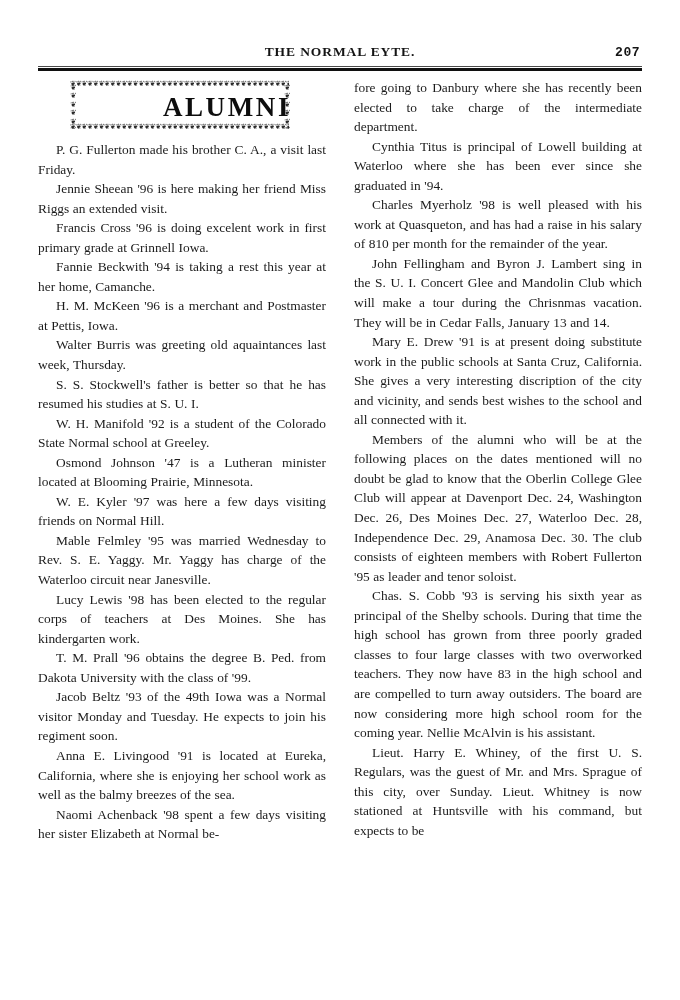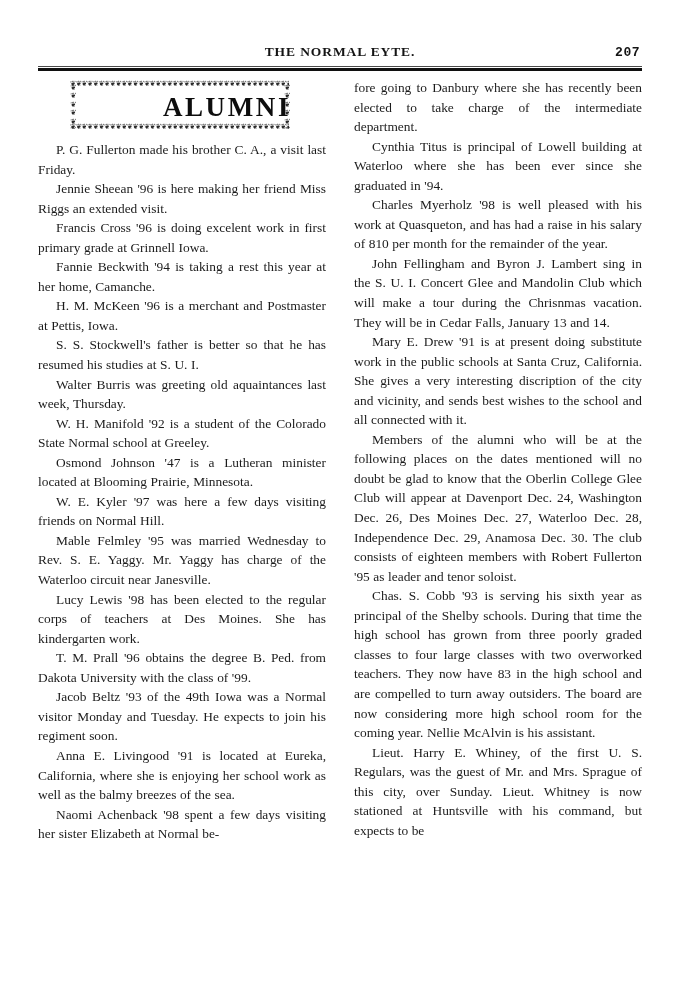--- a/index.html
+++ b/index.html
@@ -195,22 +195,22 @@
         </div>
         <div class="alumni-word">ALUMNI</div>
       </div>
 
       <div id="left-col-body">
           <p class="item">P. G. Fullerton made his brother C. A., a visit last Friday.</p>
           <p class="item">Jennie Sheean '96 is here making her friend Miss Riggs an extended visit.</p>
           <p class="item">Francis Cross '96 is doing excelent work in first primary grade at Grinnell Iowa.</p>
           <p class="item">Fannie Beckwith '94 is taking a rest this year at her home, Camanche.</p>
           <p class="item">H. M. McKeen '96 is a merchant and Postmaster at Pettis, Iowa.</p>
+          <p class="item">Walter Burris was greeting old aquaintances last week, Thursday.</p>
           <p class="item">S. S. Stockwell's father is better so that he has resumed his studies at S. U. I.</p>
-          <p class="item">Walter Burris was greeting old aquaintances last week, Thursday.</p>
           <p class="item">W. H. Manifold '92 is a student of the Colorado State Normal school at Greeley.</p>
           <p class="item">Osmond Johnson '47 is a Lutheran minister located at Blooming Prairie, Minnesota.</p>
           <p class="item">W. E. Kyler '97 was here a few days visiting friends on Normal Hill.</p>
           <p class="item">Mable Felmley '95 was married Wednesday to Rev. S. E. Yaggy. Mr. Yaggy has charge of the Waterloo circuit near Janesville.</p>
           <p class="item">Lucy Lewis '98 has been elected to the regular corps of teachers at Des Moines. She has kindergarten work.</p>
           <p class="item">T. M. Prall '96 obtains the degree B. Ped. from Dakota University with the class of '99.</p>
           <p class="item">Jacob Beltz '93 of the 49th Iowa was a Normal visitor Monday and Tuesday. He expects to join his regiment soon.</p>
           <p class="item">Anna E. Livingood '91 is located at Eureka, California, where she is enjoying her school work as well as the balmy breezes of the sea.</p>
           <p class="item">Naomi Achenback '98 spent a few days visiting her sister Elizabeth at Normal be-</p>
         </div>

